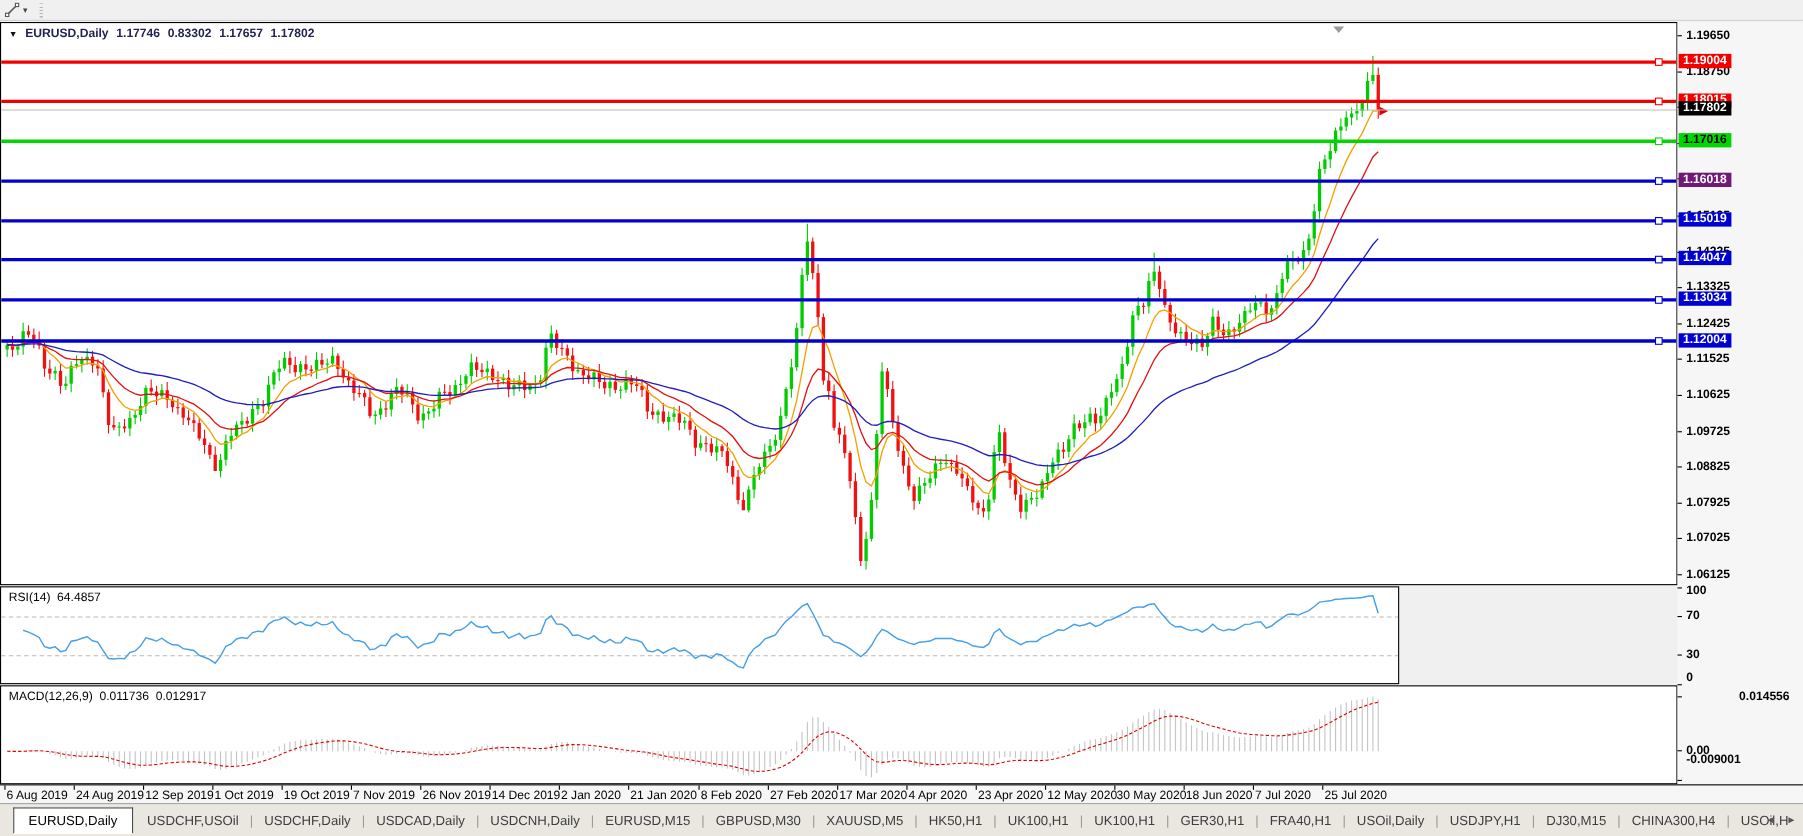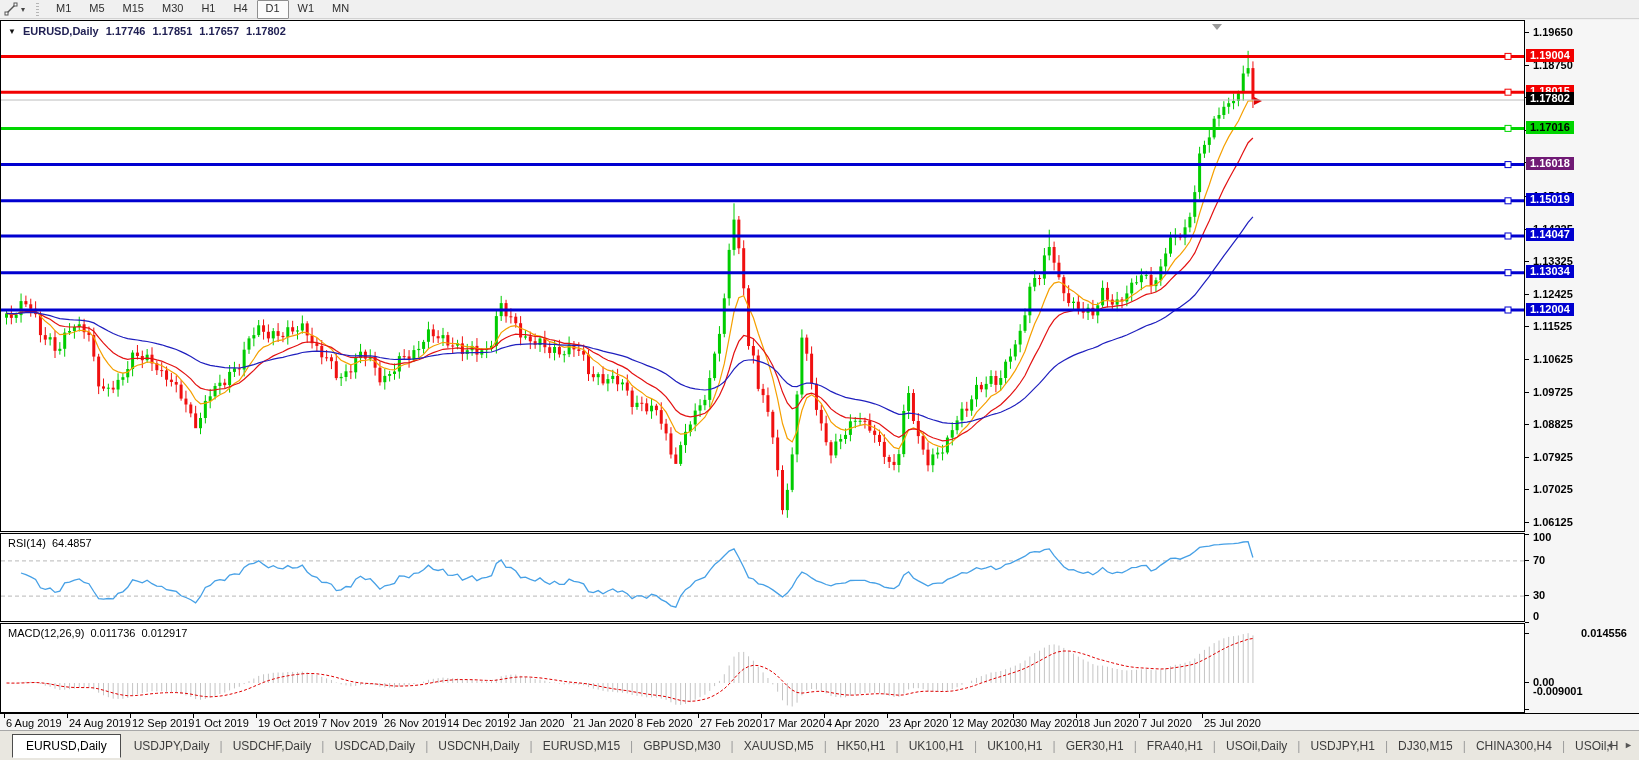--- a/index.html
+++ b/index.html
@@ -12,21 +12,21 @@
   .tool-icon{width:16px;height:15px;display:flex;align-items:center;justify-content:center}
   .tool-caret{font-size:8px;color:#444;width:9px;line-height:15px}
   .grip{width:3px;height:13px;margin:0 6px 0 4px;
         background:repeating-linear-gradient(#b5b5b5 0 1px,transparent 1px 3px)}
   .tf-btn{font-size:11px;color:#2e2e2e;padding:1px 8px;height:15px;line-height:13px;border:1px solid transparent;cursor:default}
   .tf-btn.active{background:#fbfbfb;border:1px solid #8f8f8f;border-radius:1px}
 
   
   .pane{position:absolute;left:0;background:#fff;border:1px solid #000;box-sizing:border-box;overflow:hidden}
   #main-pane{top:20px;width:1525px;height:512px}
-  #rsi-pane{top:533px;width:1525px;height:89px}
+  #rsi-pane{top:533px;width:1272px;height:89px}
   #macd-pane{top:623px;width:1525px;height:90px}
   .pane svg{position:absolute;left:0;top:0}
 
   .chart-title{position:absolute;left:7px;top:4px;font-size:11px;font-weight:700;color:#222255;
                display:flex;gap:7px;align-items:center;white-space:nowrap}
   .chart-title .tri{font-size:8px;color:#111}
   .pane-label{position:absolute;left:7px;top:3px;font-size:11px;color:#000;display:flex;gap:6px;white-space:nowrap}
 
   
   #y-axis{position:absolute;left:1525px;top:20px;width:114px;height:693px;background:#f6f6f6}
@@ -57,31 +57,20 @@
 <div class="toolbar">
   <div class="tool-icon">
     <svg width="14" height="14" viewBox="0 0 14 14">
       <line x1="2.5" y1="11.5" x2="11.5" y2="2.5" stroke="#555" stroke-width="1.4"></line>
       <rect x="1" y="10" width="3" height="3" fill="#fff" stroke="#555"></rect>
       <rect x="10" y="1" width="3" height="3" fill="#fff" stroke="#555"></rect>
     </svg>
   </div>
   <div class="tool-caret">▾</div>
   <div class="grip"></div>
-  <div id="tf-buttons" style="display:flex">
-      <div class="tf-btn">M1</div>
-      <div class="tf-btn">M5</div>
-      <div class="tf-btn">M15</div>
-      <div class="tf-btn">M30</div>
-      <div class="tf-btn">H1</div>
-      <div class="tf-btn">H4</div>
-      <div class="tf-btn active">D1</div>
-      <div class="tf-btn">W1</div>
-      <div class="tf-btn">MN</div>
-    </div>
 </div>
 
 <div class="pane" id="main-pane">
   <svg id="main-svg" width="1523" height="510">
       <g>
         <line x1="5.5" y1="288.2" x2="5.5" y2="303.5" stroke="#00cc00" stroke-width="1"></line>
         <rect x="4" y="292.4" width="3" height="4.3" fill="#00cc00"></rect>
         <line x1="10.35" y1="284.5" x2="10.35" y2="303.3" stroke="#f01010" stroke-width="1"></line>
         <rect x="8.85" y="292.4" width="3" height="4.5" fill="#f01010"></rect>
         <line x1="15.2" y1="291.5" x2="15.2" y2="301.9" stroke="#00cc00" stroke-width="1"></line>
@@ -621,21 +610,21 @@
         <line x1="0" y1="251.7" x2="1523" y2="251.7" stroke="#0000d0" stroke-width="3"></line>
         <rect x="1504" y="248.7" width="6" height="6" fill="#ffffff" stroke="#0000d0"></rect>
         <line x1="0" y1="289.0" x2="1523" y2="289.0" stroke="#0000d0" stroke-width="3"></line>
         <rect x="1504" y="286.0" width="6" height="6" fill="#ffffff" stroke="#0000d0"></rect>
       </g>
     </svg>
   <div class="chart-title">
     <span class="tri">▼</span>
     <span>EURUSD,Daily</span>
     <span>1.17746</span>
-    <span>1.17851</span>
+    <span>0.83302</span>
     <span>1.17657</span>
     <span>1.17802</span>
   </div>
 </div>
 
 <div class="pane" id="rsi-pane">
   <svg id="rsi-svg" width="1523" height="87">
       <line x1="0" y1="26.9" x2="1523" y2="26.9" stroke="#b8b8b8" stroke-width="1" stroke-dasharray="4 3"></line>
       <line x1="0" y1="62.1" x2="1523" y2="62.1" stroke="#b8b8b8" stroke-width="1" stroke-dasharray="4 3"></line>
       <polyline points="20.0,39.0 24.9,40.6 29.8,42.9 34.6,45.5 39.4,53.8 44.3,55.3 49.1,54.0 54.0,58.4 58.8,57.2 63.7,48.9 68.5,48.1 73.4,46.2 78.3,44.9 83.1,48.5 87.9,49.7 92.8,57.5 97.6,64.6 102.5,65.1 107.3,64.5 112.2,64.9 117.0,59.3 121.9,57.8 126.7,53.3 131.6,45.8 136.4,47.1 141.3,48.8 146.1,46.2 151.0,49.7 155.8,52.2 160.7,52.3 165.5,55.7 170.4,56.5 175.3,57.4 180.1,61.8 184.9,63.5 189.8,65.7 194.6,68.9 199.5,62.5 204.3,53.5 209.2,51.4 214.0,46.9 218.9,45.6 223.7,46.5 228.6,41.1 233.4,39.8 238.3,40.3 243.1,33.4 248.0,30.2 252.8,29.3 257.7,26.8 262.5,30.4 267.4,33.8 272.3,31.6 277.1,34.2 281.9,34.8 286.8,31.6 291.6,34.0 296.5,33.6 301.3,31.1 306.2,38.0 311.0,42.0 315.9,43.3 320.8,48.4 325.6,48.5 330.4,50.2 335.3,56.6 340.1,55.9 345.0,52.5 349.8,53.0 354.7,45.2 359.5,42.2 364.4,45.6 369.3,44.7 374.1,49.7 378.9,55.2 383.8,51.8 388.6,50.8 393.5,49.4 398.3,41.9 403.2,42.1 408.0,43.8 412.9,39.3 417.7,38.8 422.6,35.8 427.4,31.2 432.3,35.3 437.1,36.5 442.0,35.2 446.8,41.2 451.7,41.3 456.5,40.2 461.4,46.1 466.2,44.1 471.1,41.8 475.9,46.6 480.8,44.1 485.6,43.4 490.5,41.7 495.3,29.4 500.2,25.9 505.0,33.3 509.9,33.5 514.8,37.0 519.6,43.7 524.4,43.2 529.3,45.4 534.1,47.0 539.0,43.9 543.8,47.9 548.7,50.3 553.5,47.2 558.4,50.4 563.3,50.3 568.1,45.1 572.9,47.4 577.8,48.1 582.6,49.9 587.5,57.6 592.3,58.6 597.2,56.6 602.0,59.8 606.9,57.0 611.8,54.9 616.6,58.1 621.4,56.9 626.3,59.8 631.1,64.6 636.0,61.8 640.8,61.9 645.7,64.3 650.5,60.3 655.4,61.7 660.3,65.6 665.1,67.9 669.9,71.8 674.8,73.2 679.6,62.1 684.5,55.7 689.3,52.5 694.2,47.0 699.0,45.1 703.9,43.1 708.8,36.3 713.6,30.5 718.4,26.8 723.3,21.7 728.1,17.1 733.0,14.9 737.8,23.5 742.7,33.2 747.5,43.6 752.4,45.0 757.3,49.8 762.1,50.6 766.9,52.8 771.8,55.9 776.6,59.4 781.5,63.0 786.3,59.1 791.2,52.8 796.0,44.3 800.9,38.1 805.7,40.2 810.6,43.9 815.4,46.9 820.3,48.4 825.1,50.5 830.0,51.9 834.8,49.8 839.7,49.4 844.5,48.8 849.4,46.5 854.2,46.4 859.1,46.4 863.9,46.4 868.8,48.3 873.6,49.0 878.5,50.4 883.3,53.1 888.2,54.0 893.0,54.6 897.9,51.4 902.7,41.2 907.6,37.8 912.4,44.0 917.3,46.9 922.1,49.4 927.0,52.1 931.8,49.6 936.7,49.1 941.5,49.1 946.4,45.4 951.2,43.6 956.1,41.3 960.9,38.6 965.8,39.2 970.6,36.6 975.5,33.6 980.3,35.1 985.2,33.9 990.0,32.2 994.9,35.5 999.7,33.9 1004.6,30.3 1009.4,29.3 1014.3,26.9 1019.1,24.6 1024.0,22.2 1028.8,18.7 1033.7,17.7 1038.5,18.0 1043.4,15.6 1048.3,14.9 1053.1,21.6 1057.9,27.2 1062.8,32.8 1067.6,35.9 1072.5,35.6 1077.3,38.0 1082.2,39.3 1087.0,38.0 1091.9,40.7 1096.8,37.8 1101.6,33.5 1106.4,37.8 1111.3,39.5 1116.1,38.1 1121.0,38.9 1125.8,36.5 1130.7,33.6 1135.5,33.4 1140.4,31.6 1145.3,31.5 1150.1,37.0 1154.9,35.1 1159.8,31.1 1164.6,27.9 1169.5,24.5 1174.3,24.2 1179.2,25.2 1184.0,23.1 1188.9,21.1 1193.8,17.4 1198.6,13.4 1203.4,12.7 1208.3,12.2 1213.1,10.8 1218.0,10.6 1222.8,10.1 1227.7,9.8 1232.5,9.7 1237.4,9.2 1242.3,8.0 1247.1,7.7 1251.9,23.5" fill="none" stroke="#46a0e6" stroke-width="1.3"></polyline>
@@ -1013,21 +1002,21 @@
     <div class="date-tick" style="left: 1076px;"></div>
     <div class="date-label" style="left: 1078px;">18 Jun 2020</div>
     <div class="date-tick" style="left: 1139px;"></div>
     <div class="date-label" style="left: 1141px;">7 Jul 2020</div>
     <div class="date-tick" style="left: 1202px;"></div>
     <div class="date-label" style="left: 1204px;">25 Jul 2020</div>
   </div>
 
 <div id="tabbar">
     <span class="tab active">EURUSD,Daily</span>
-    <span class="tab">USDJPY,Daily</span>
+    <span class="tab">USDCHF,USOil</span>
     <span class="tab-sep">|</span>
     <span class="tab">USDCHF,Daily</span>
     <span class="tab-sep">|</span>
     <span class="tab">USDCAD,Daily</span>
     <span class="tab-sep">|</span>
     <span class="tab">USDCNH,Daily</span>
     <span class="tab-sep">|</span>
     <span class="tab">EURUSD,M15</span>
     <span class="tab-sep">|</span>
     <span class="tab">GBPUSD,M30</span>

